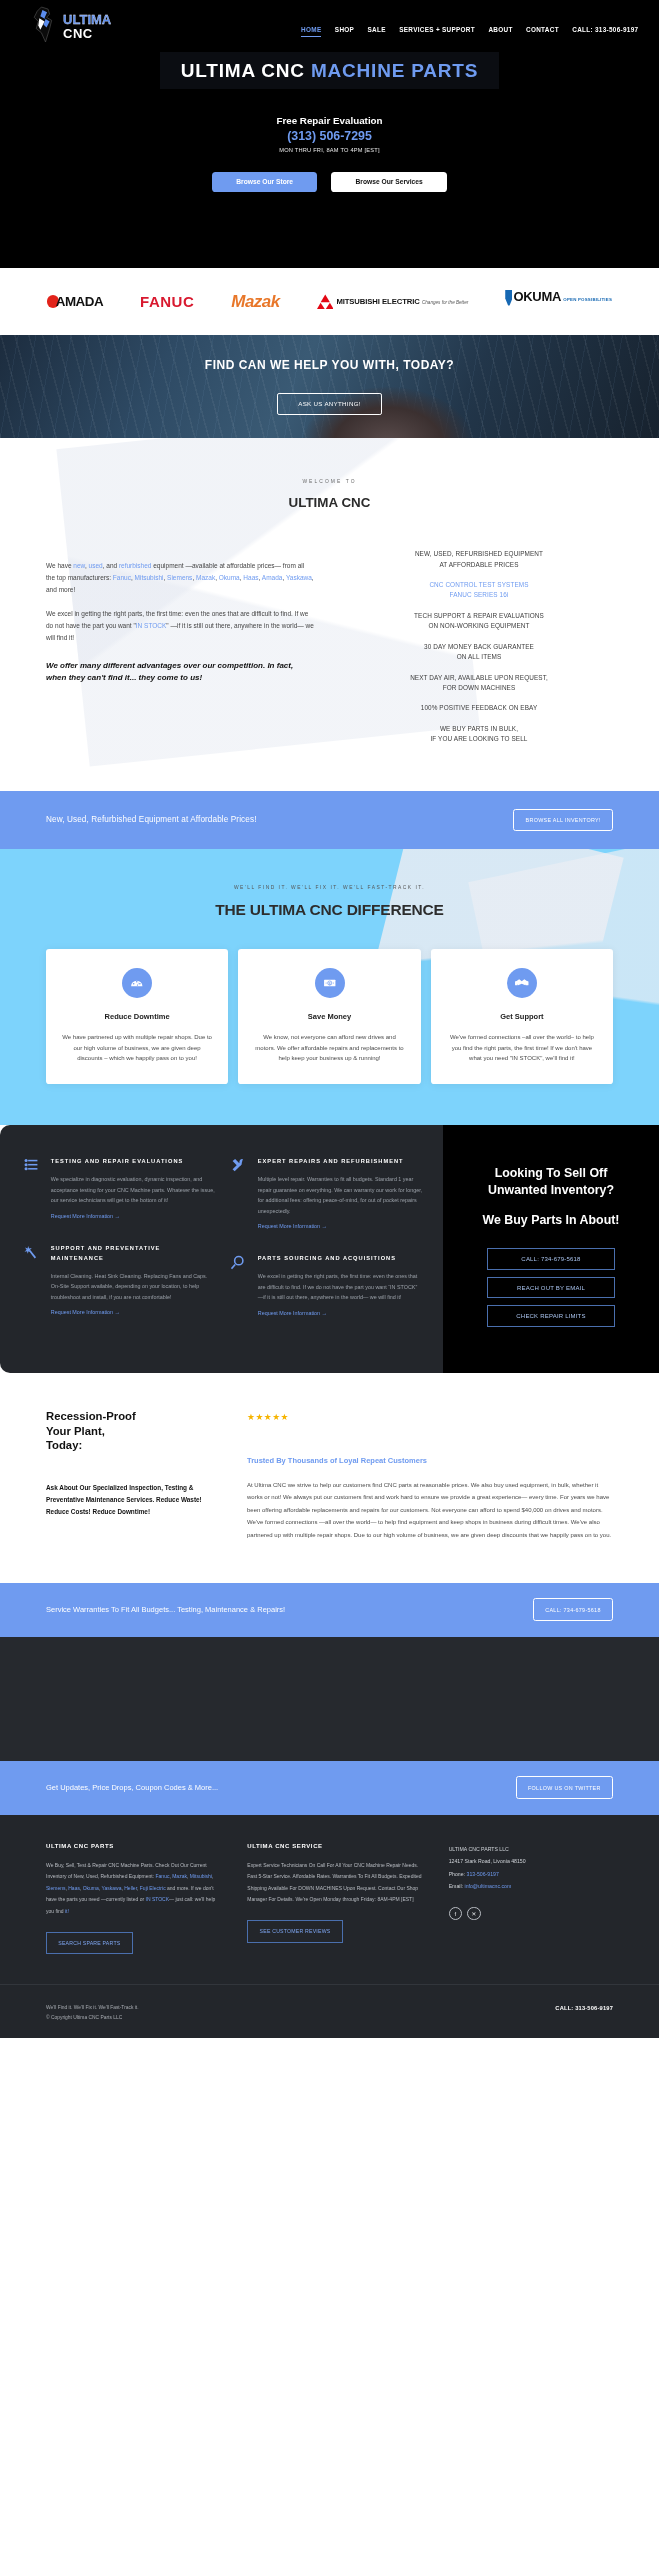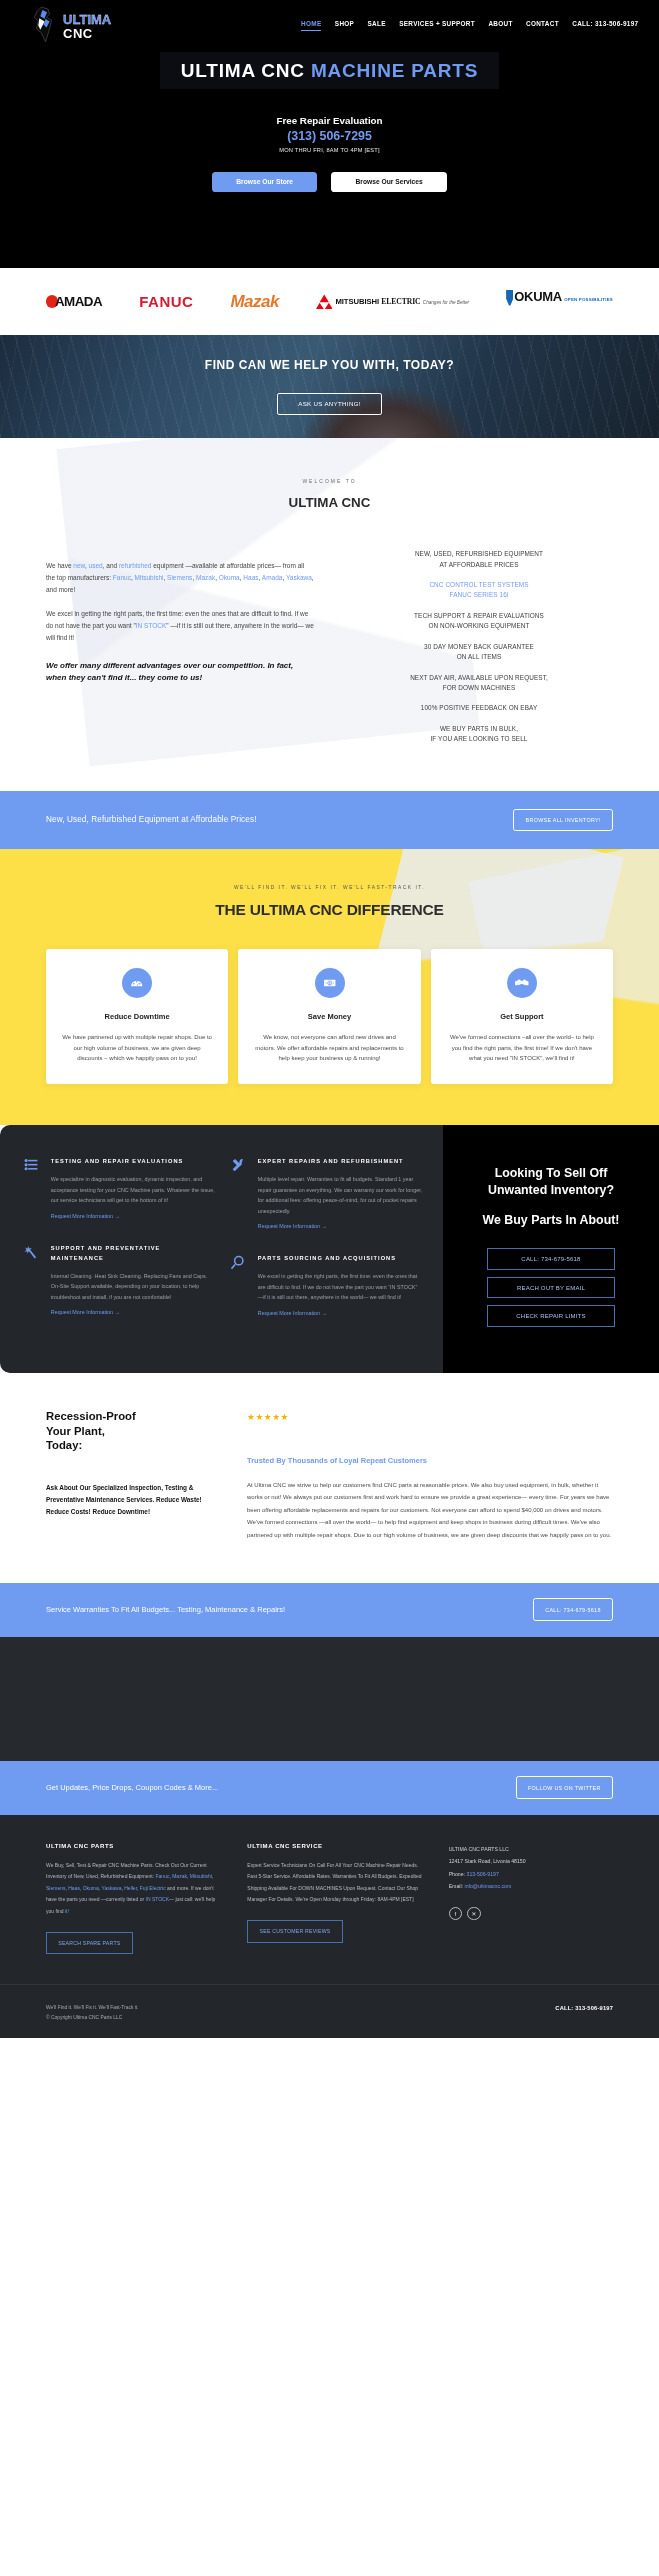--- a/index.html
+++ b/index.html
@@ -14,21 +14,21 @@
 
   
   .hero {
     background: #000;
     position: relative;
     height: 268px;
     overflow: hidden;
   }
   .topbar {
     display: flex;
-    align-items: flex-start;
+    align-items: center;
     justify-content: space-between;
     padding: 6.2px 20.6px 0 31px;
     position: relative;
     z-index: 5;
   }
   .logo-block { display: flex; align-items: center; gap: 3.1px; }
   .logo-mark {
     width: 29px; height: 37px;
     position: relative;
   }
@@ -87,21 +87,21 @@
     display:flex; align-items:center; justify-content:center; gap: 37px;
   }
   .brand { height: 23px; display:flex; align-items:center; }
   .brand-amada { font-size: 13.4px; font-weight:bold; letter-spacing:-0.5px; color:#111; display:flex; align-items:center;}
   .brand-amada .dot { width:12.4px;height:12.4px;border-radius:50%;background:#e2231a; display:inline-block; margin-right:-3.6px;}
   .brand-fanuc { font-size: 15px; font-weight:bold; color:#d8192f; letter-spacing:0.5px; font-family:"Liberation Sans",sans-serif;}
   .brand-mazak { font-size: 17px; font-weight:bold; color:#e8772a; font-style:italic; letter-spacing:-0.5px;}
   .brand-mitsu { display:flex; align-items:center; gap:3.1px;}
   .brand-mitsu .tri { width: 16.5px; height: 15.5px; position:relative;}
   .brand-mitsu .txt .m1{ font-size:7.7px; font-weight:bold; color:#111; line-height:1.05; letter-spacing:-0.1px;}
-  .brand-mitsu .txt .m2{ font-size:7.7px; font-weight:bold; color:#111; line-height:1.05; letter-spacing:-0.1px;font-family:Liberation Serif, serif;}
+  .brand-mitsu .txt .m2{ font-size:7.7px; font-weight:bold; color:#111; line-height:1.05; letter-spacing:-0.1px;}
   .brand-mitsu .txt .m3{ font-size:4.6px; font-style:italic; color:#555; margin-top:1px;}
   .brand-okuma { display:flex; align-items:flex-start; gap:1px;}
   .brand-okuma .mark { width:7.2px; height:15.5px; background:#1668b3; clip-path: polygon(0 0,100% 0,100% 55%,60% 100%,40% 100%,0 55%);}
   .brand-okuma .txt .o1 { font-size:13px; font-weight:bold; color:#111; letter-spacing:-0.3px; line-height:1;}
   .brand-okuma .txt .o2 { font-size:4.4px; font-weight:bold; color:#1668b3; letter-spacing:0.2px; margin-top:1px;}
 
   
   .helpband {
     height: 103px;
     background: linear-gradient(115deg,#1c2c3e 0%,#2e4a64 25%,#3a5a74 45%,#22364a 70%,#17222e 100%);
@@ -158,21 +158,21 @@
     background:#6f9bf0; height: 58px; display:flex; align-items:center;
   }
   .cta-band .wrap { display:flex; align-items:center; justify-content:space-between; }
   .cta-band h3 { color:#fff; font-size:8.2px; font-weight:500; letter-spacing:0.1px;}
   .ghost-btn {
     border:1px solid #fff; background:transparent; color:#fff;
     font-size:5.4px; letter-spacing:0.3px; padding: 7.2px 11.3px; border-radius:2.6px; cursor:pointer;
   }
 
   
-  .diff { background:#fde047; position:relative; overflow:hidden; padding: 36px 0 41px; }
+  .diff { background:#7dd3fc; position:relative; overflow:hidden; padding: 36px 0 41px; }
   .diff .bg1{ position:absolute; right:62px; top:-20.6px; width:216px;height:247px;
     background: linear-gradient(160deg, rgba(232,236,243,.85) 0 50%, rgba(250,251,252,0) 51%); transform:rotate(14deg);}
   .diff .bg2{ position:absolute; right:-31px; top:10.3px; width:196px;height:268px;
     background: linear-gradient(200deg, rgba(235,238,244,.7) 0 50%, rgba(250,251,252,0) 51%); transform:rotate(-12deg);}
   .diff .inner{ position:relative; z-index:2;}
   .diff .eyebrow{ letter-spacing:1.5px; font-size:4.9px; color:#555;}
   .diff h2 { text-align:center; font-size: 15.5px; font-weight:bold; letter-spacing:-0.2px; margin-top:11.3px; color:#2d2d2d;}
   .cards { display:flex; gap: 10.3px; margin-top: 30px; }
   .card {
     flex:1; background:#fff; border-radius:3.1px;

